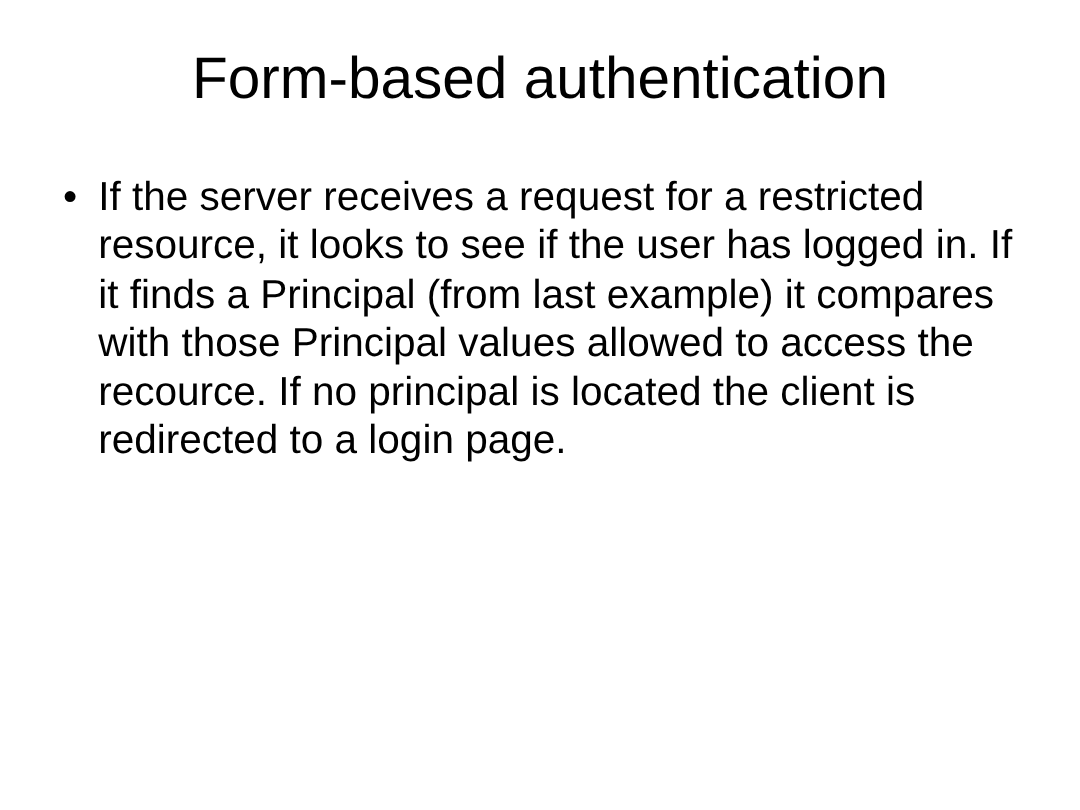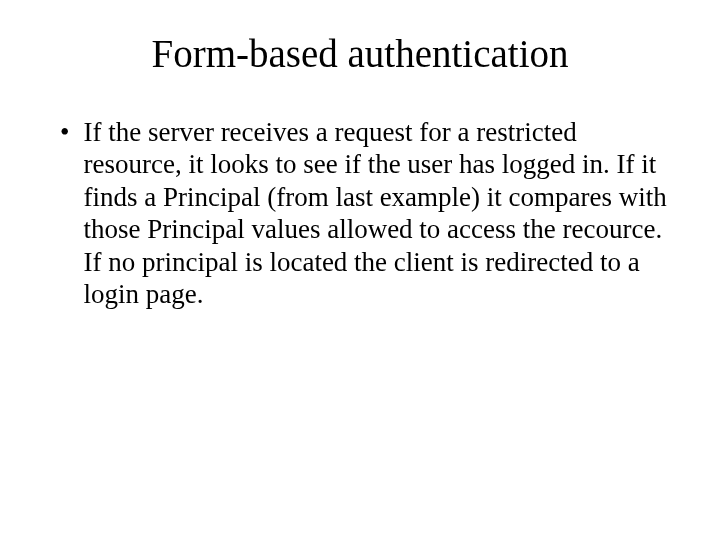--- a/index.html
+++ b/index.html
@@ -11,22 +11,21 @@
       width: 720px;
       height: 540px;
       background: #ffffff;
       font-family: Arial, Helvetica, sans-serif;
       color: #000000;
       overflow: hidden;
     }
     .slide {
       width: 100%;
       height: 100%;
-      padding: 30px 50px;
-      font-family: Liberation Serif, serif;
+      padding: 30px 32px;
     }
     .title {
       font-size: 39px;
       font-weight: normal;
       text-align: center;
       margin-top: 1px;
       margin-bottom: 40px;
       letter-spacing: 0px;
     }
     .content {

